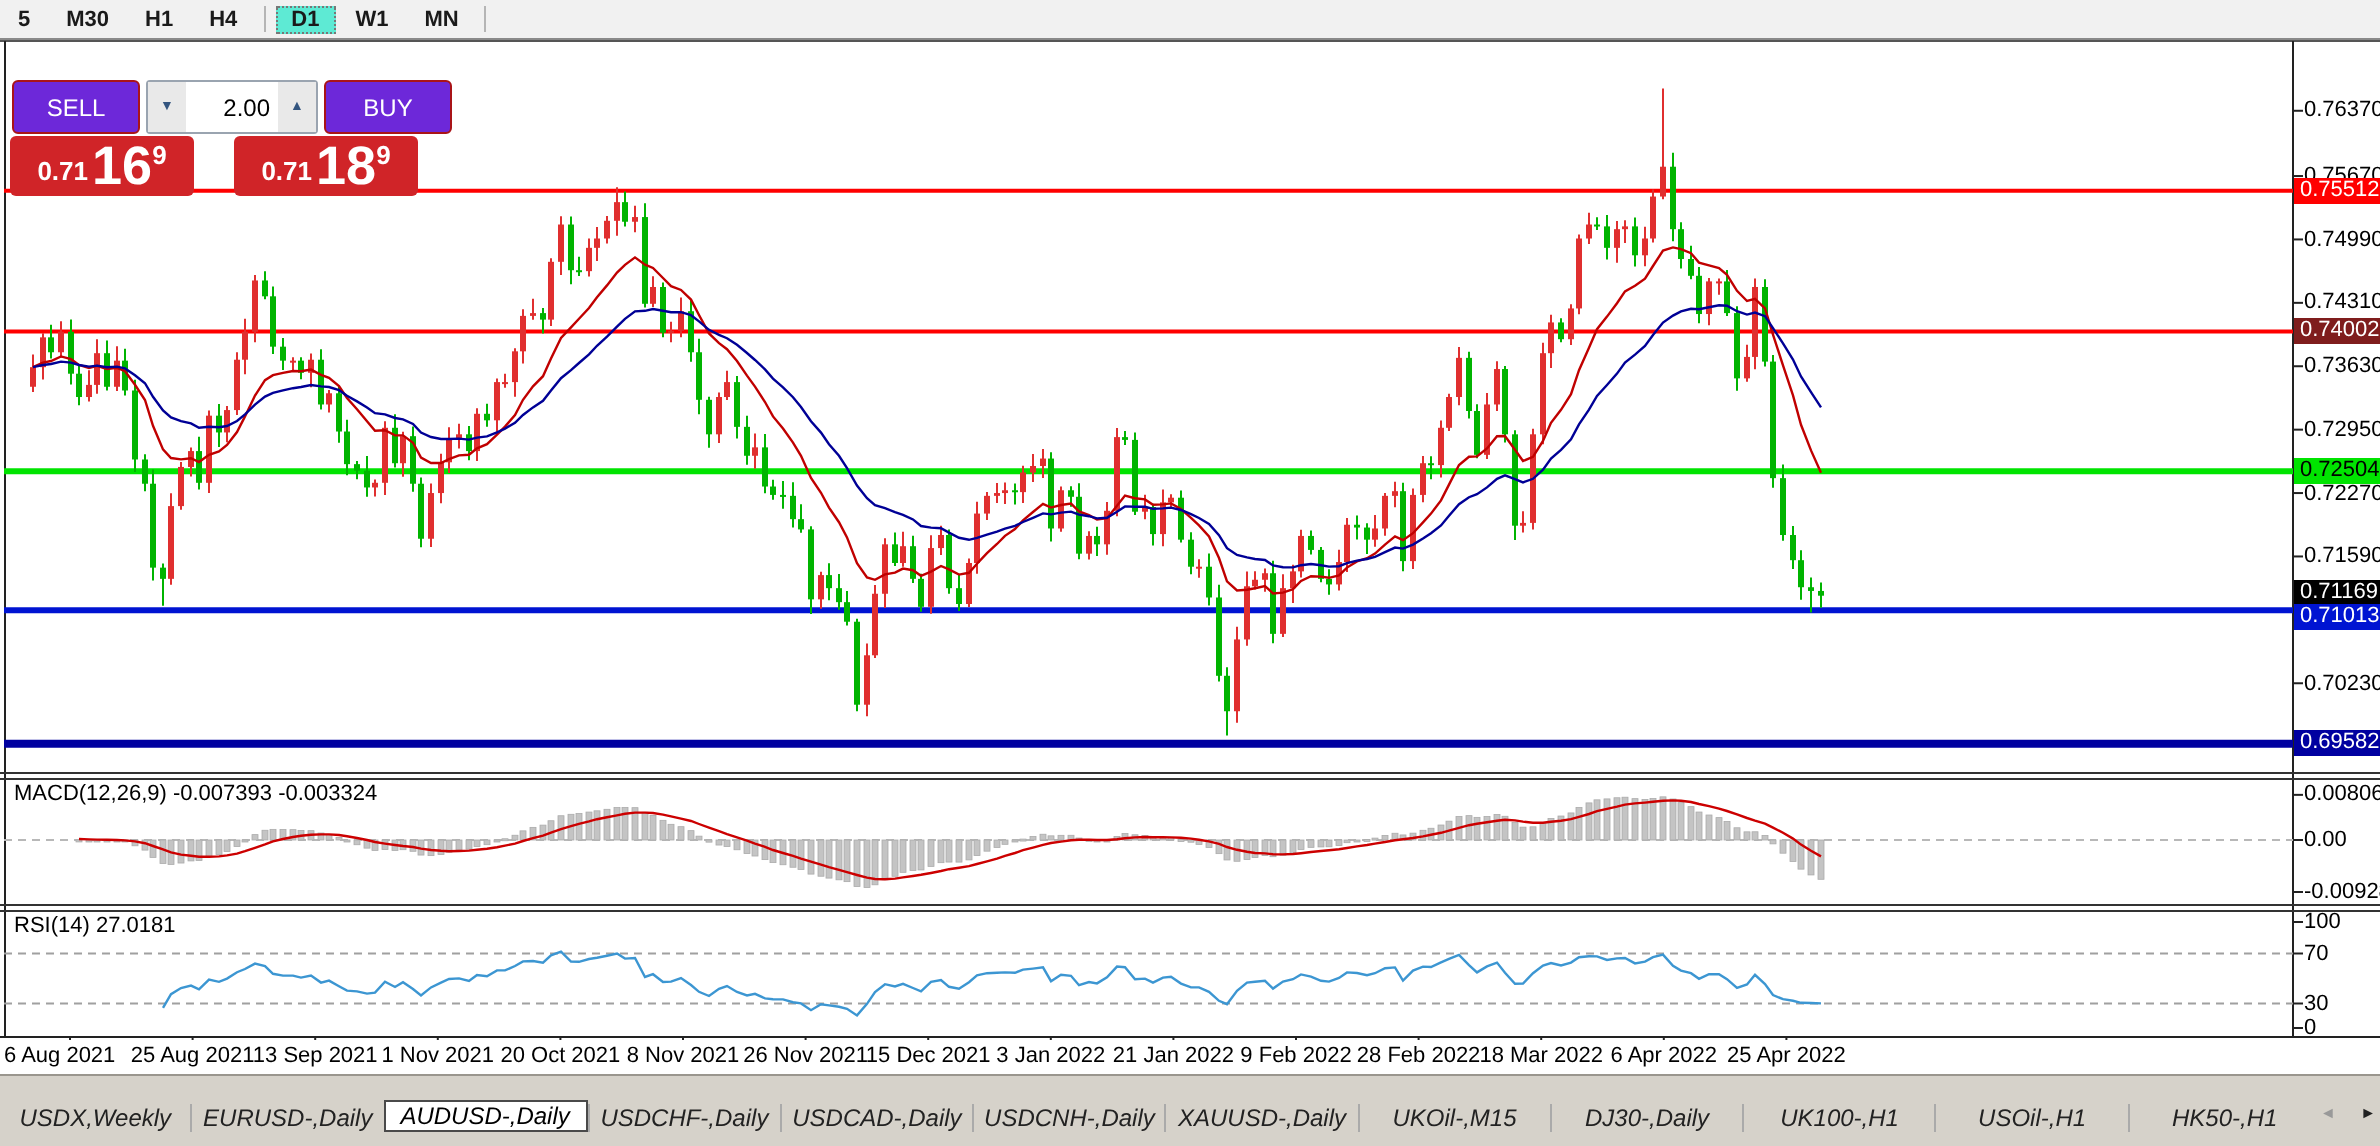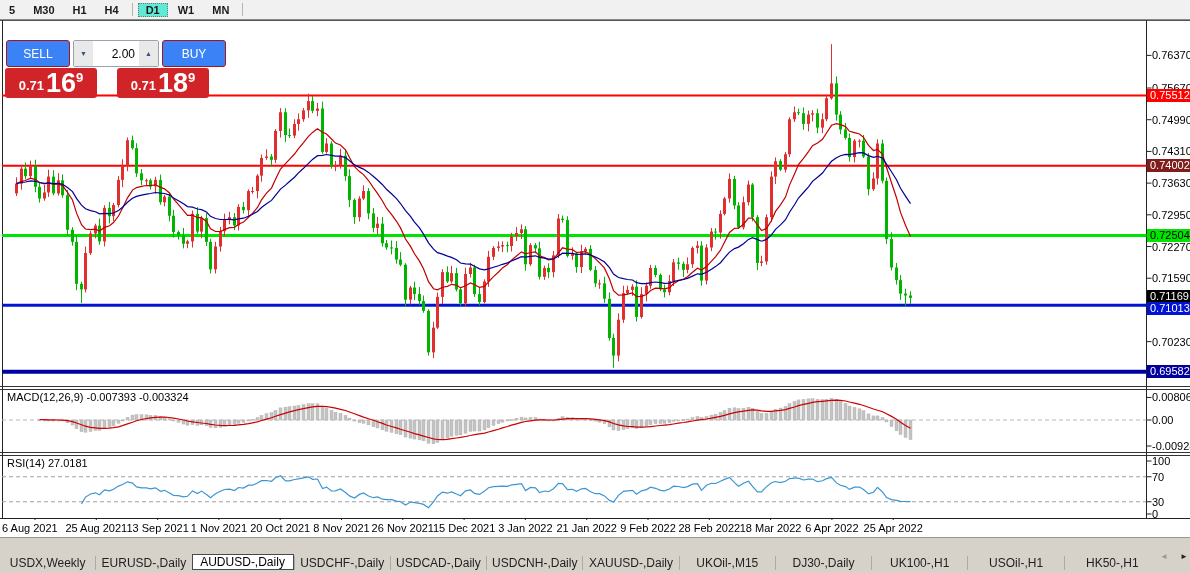--- a/index.html
+++ b/index.html
@@ -23,41 +23,41 @@
   
   .ticklabel{position:absolute;left:1152px;font-size:11px;color:#000;line-height:12px;}
   .badge{position:absolute;left:1147px;width:43px;font-size:11px;line-height:13px;height:13px;
          padding-left:3px;box-sizing:border-box;white-space:nowrap;}
 
   
   .datelabel{position:absolute;top:522px;font-size:11px;color:#000;white-space:nowrap;transform:translateX(-50%);}
 
   
   #tradewidget{position:absolute;left:5px;top:40px;width:220px;height:58px;}
-  .tw-btn{position:absolute;top:0;height:25px;background:#3b82f6;border:1px solid #a91418;border-radius:3px;
+  .tw-btn{position:absolute;top:0;height:25px;background:#6d28d9;border:1px solid #a91418;border-radius:3px;
           color:#fff;font-size:12px;display:flex;align-items:center;justify-content:center;}
   #sellbtn{left:1px;width:62px;}
   #buybtn{left:157px;width:62px;}
   #volspin{position:absolute;left:68px;top:0;width:84px;height:25px;background:#fff;border:1px solid #9aa4b0;
            border-radius:2px;display:flex;}
   .spinbtn{width:19px;background:#e9e9e9;border:0;display:flex;align-items:center;justify-content:center;
            font-size:7px;color:#33557f;cursor:default;}
   #volinput{flex:1;border:0;outline:none;font-size:12px;text-align:right;padding-right:4px;width:38px;
             font-family:"Liberation Sans",sans-serif;color:#000;}
   .tw-tile{position:absolute;top:28px;width:92px;height:30px;background:#d02428;border-radius:3px;
            color:#fff;display:flex;align-items:flex-start;justify-content:center;}
   #selltile{left:0;}
   #buytile{left:112px;}
   .tile-small{font-size:13px;font-weight:700;margin-top:10px;}
   .tile-big{font-size:27px;font-weight:700;line-height:30px;margin-left:2px;}
   .tile-sup{font-size:13px;font-weight:700;margin-top:2px;}
 
   
   #bottombar{position:absolute;left:0;top:537px;width:1190px;height:36px;background:#d6d2ca;border-top:1px solid #9a968e;}
-  #tabsrow{position:absolute;left:0;top:9px;width:1160px;height:23px;display:flex;align-items:flex-end;}
+  #tabsrow{position:absolute;left:0;top:9px;width:1160px;height:23px;display:flex;align-items:center;font-style:italic;}
   .tab{flex:1;display:flex;align-items:center;justify-content:center;font-size:12px;color:#222;
        border-left:1px solid #aaa;cursor:default;white-space:nowrap;overflow:hidden;}
   .tab:first-child{border-left:none;}
   .tab.active{background:#fff;border:1px solid #4a4a4a;margin-top:-2px;color:#000;flex:1.05;}
   #tabarrows{position:absolute;right:2px;top:12px;width:28px;display:flex;justify-content:space-between;}
   #tabarrows span{font-size:8px;line-height:14px;}
   #arrow-left{color:#999;}
   #arrow-right{color:#222;}
 </style>
 </head>

